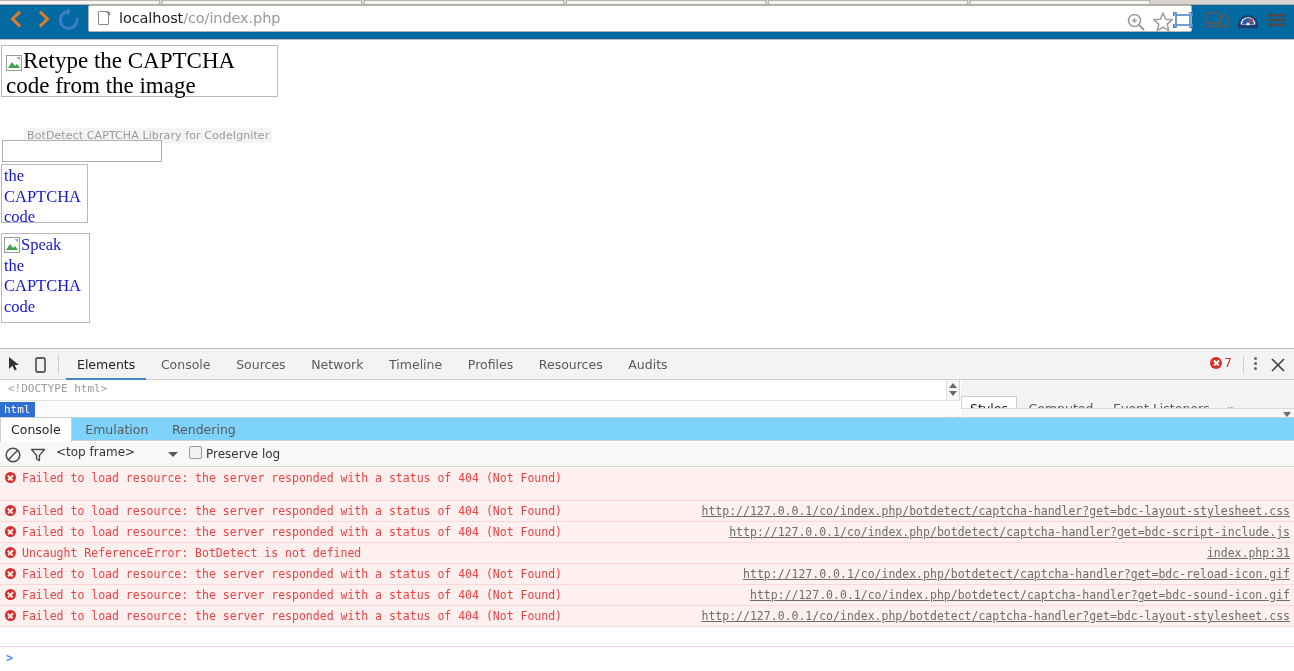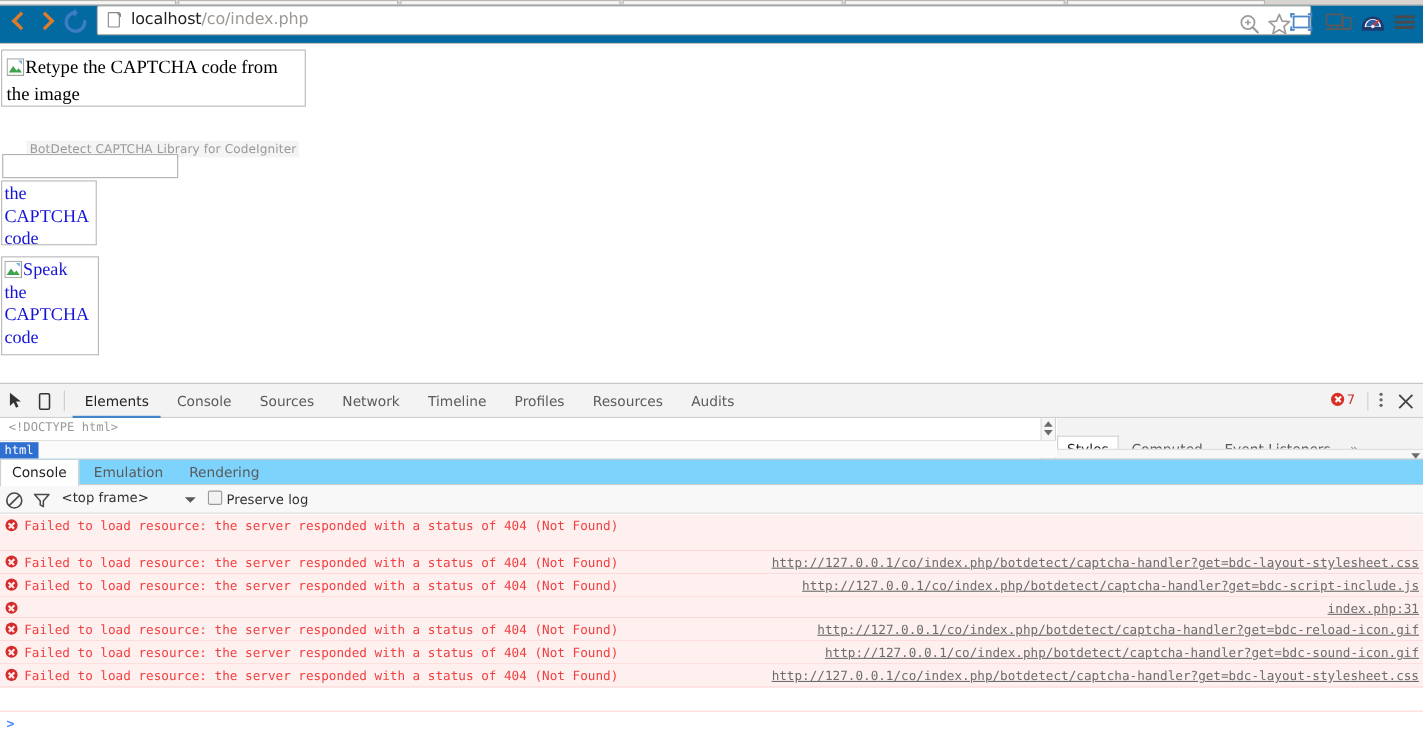--- a/index.html
+++ b/index.html
@@ -159,21 +159,21 @@
     font-family: "Liberation Serif", "DejaVu Serif", serif;
     background: #fff;
   }
 
   #captcha-image-box {
     position: absolute;
     left: 1px; top: 5px;
     width: 277px;
     height: 52px;
     padding: 2px 4px;
-    font-size: 17px;
+    font-size: 23px;
     line-height: 25px;
     color: #000;
   }
   .brokenimg {
     display: inline-block;
     width: 16px; height: 16px;
     vertical-align: -3px;
     margin-right: 1px;
     position: relative;
   }
@@ -774,20 +774,21 @@
     </div>
 
     <div class="console-row">
       <span class="ricon"></span>
       <span class="msg">Failed to load resource: the server responded with a status of 404 (Not Found)</span>
       <span class="src">http://127.0.0.1/co/index.php/botdetect/captcha-handler?get=bdc-script-include.js</span>
     </div>
 
     <div class="console-row">
       <span class="ricon"></span>
+      <span class="msg">Uncaught ReferenceError: BotDetect is not defined</span>
       <span class="src">index.php:31</span>
     </div>
 
     <div class="console-row">
       <span class="ricon"></span>
       <span class="msg">Failed to load resource: the server responded with a status of 404 (Not Found)</span>
       <span class="src">http://127.0.0.1/co/index.php/botdetect/captcha-handler?get=bdc-reload-icon.gif</span>
     </div>
 
     <div class="console-row">

